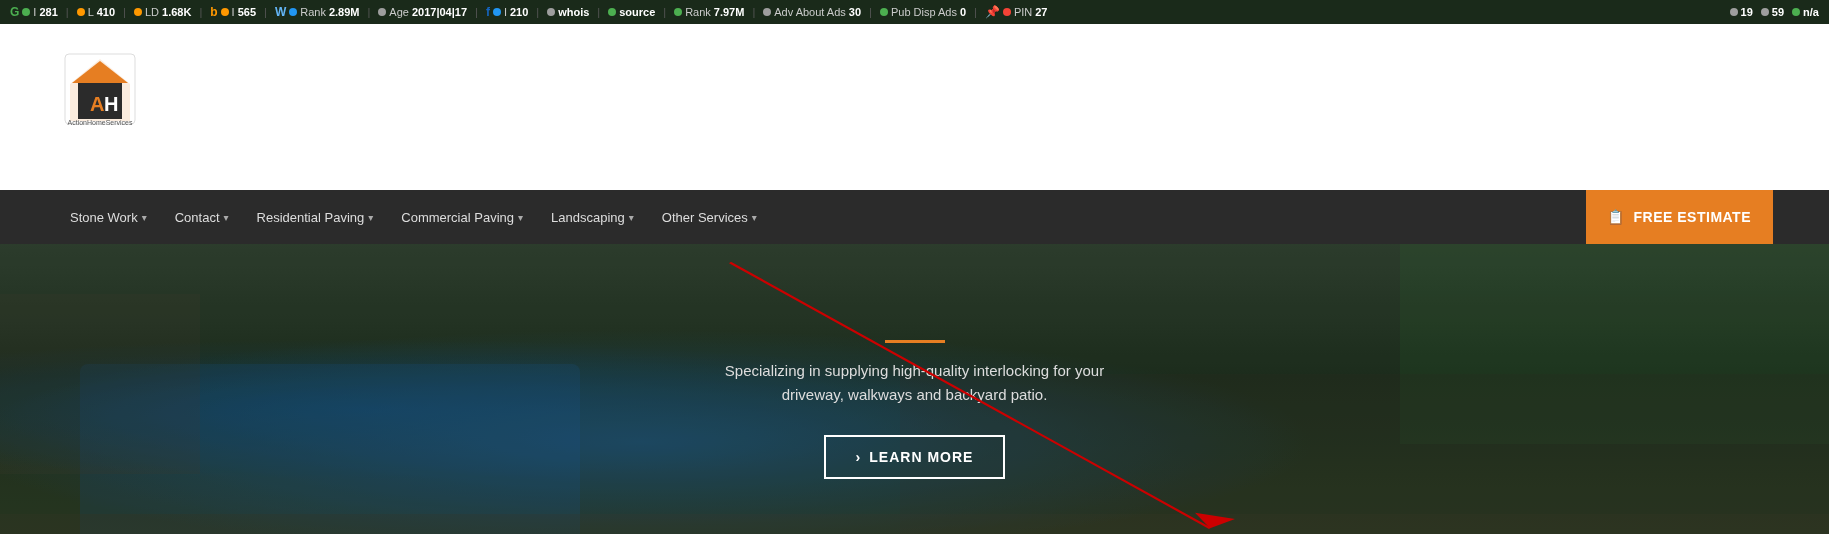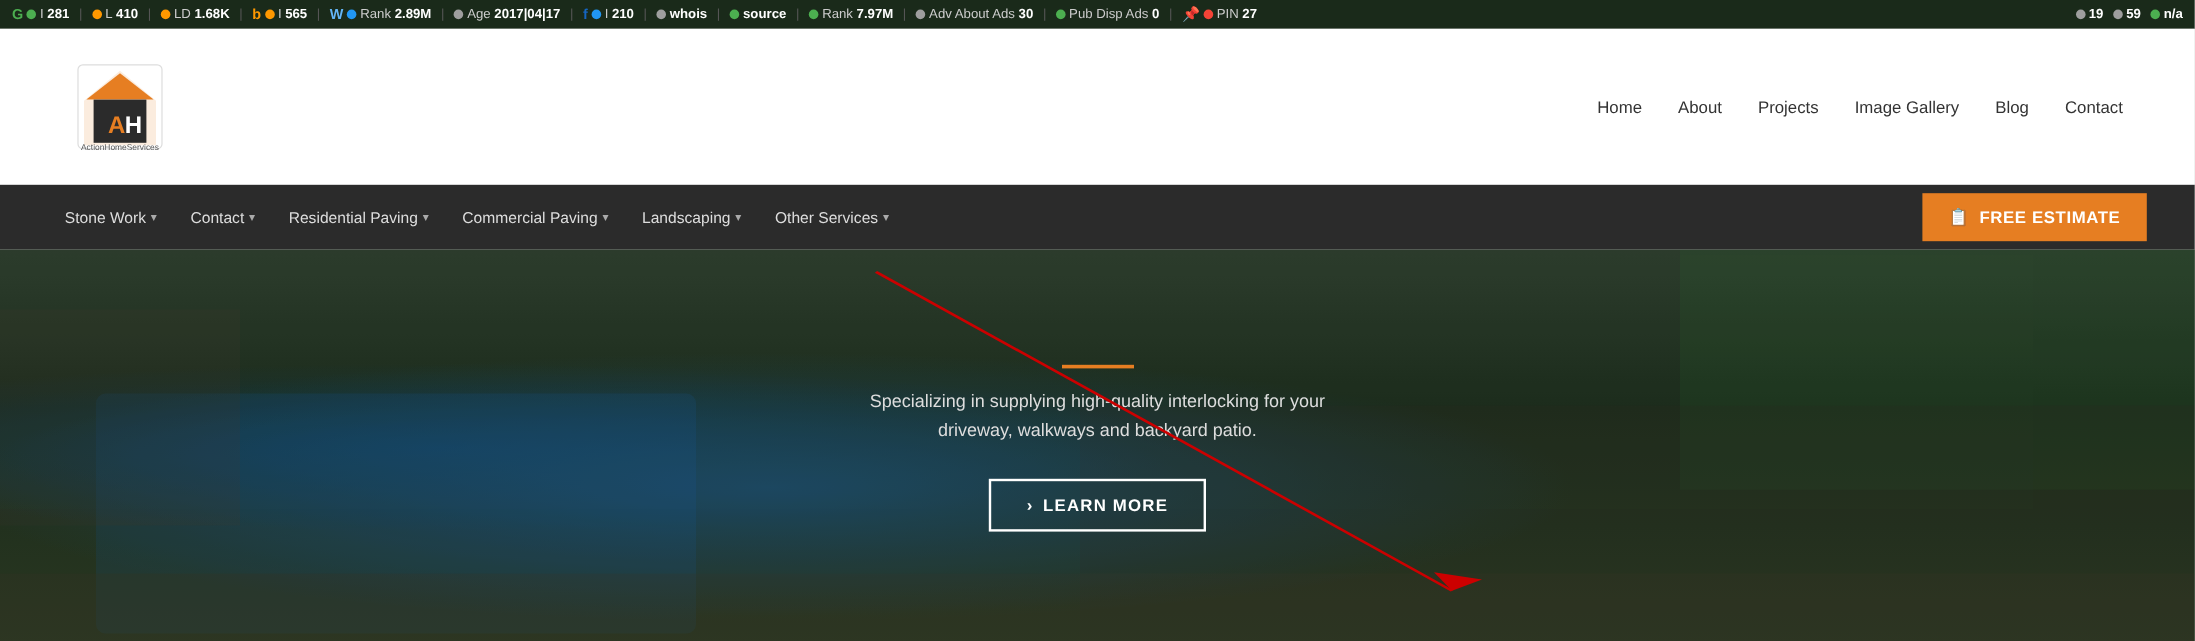--- a/index.html
+++ b/index.html
@@ -79,24 +79,24 @@
     .top-nav a {
       text-decoration: none;
       color: #333;
       font-size: 14px;
     }
 
     
     .main-nav {
       background: #2b2b2b;
       display: flex;
-      align-items: center;
-      padding: 0 40px;
+      padding: 0 56px;
       height: 54px;
       gap: 0;
+      margin-top: 36px;
     }
     .main-nav a, .main-nav .nav-item {
       color: #ddd;
       text-decoration: none;
       font-size: 13px;
       padding: 0 14px;
       height: 54px;
       display: flex;
       align-items: center;
       gap: 4px;
@@ -309,28 +309,20 @@
 
       <rect x="18" y="34" width="44" height="36" fill="#2b2b2b"></rect>
 
       <text x="30" y="62" font-size="20" font-weight="bold" fill="#e67e22" font-family="Arial">A</text>
 
       <text x="44" y="62" font-size="20" font-weight="bold" fill="#fff" font-family="Arial">H</text>
 
       <text x="40" y="76" font-size="7" fill="#555" text-anchor="middle" font-family="Arial">ActionHomeServices</text>
     </svg>
   </div>
-  <nav class="top-nav">
-    <a href="#">Home</a>
-    <a href="#">About</a>
-    <a href="#">Projects</a>
-    <a href="#">Image Gallery</a>
-    <a href="#">Blog</a>
-    <a href="#">Contact</a>
-  </nav>
 </div>
 
 <nav class="main-nav">
   <div class="nav-item">
     <span>Stone Work</span>
     <span class="chevron">▾</span>
   </div>
   <div class="nav-item">
     <span>Contact</span>
     <span class="chevron">▾</span>

